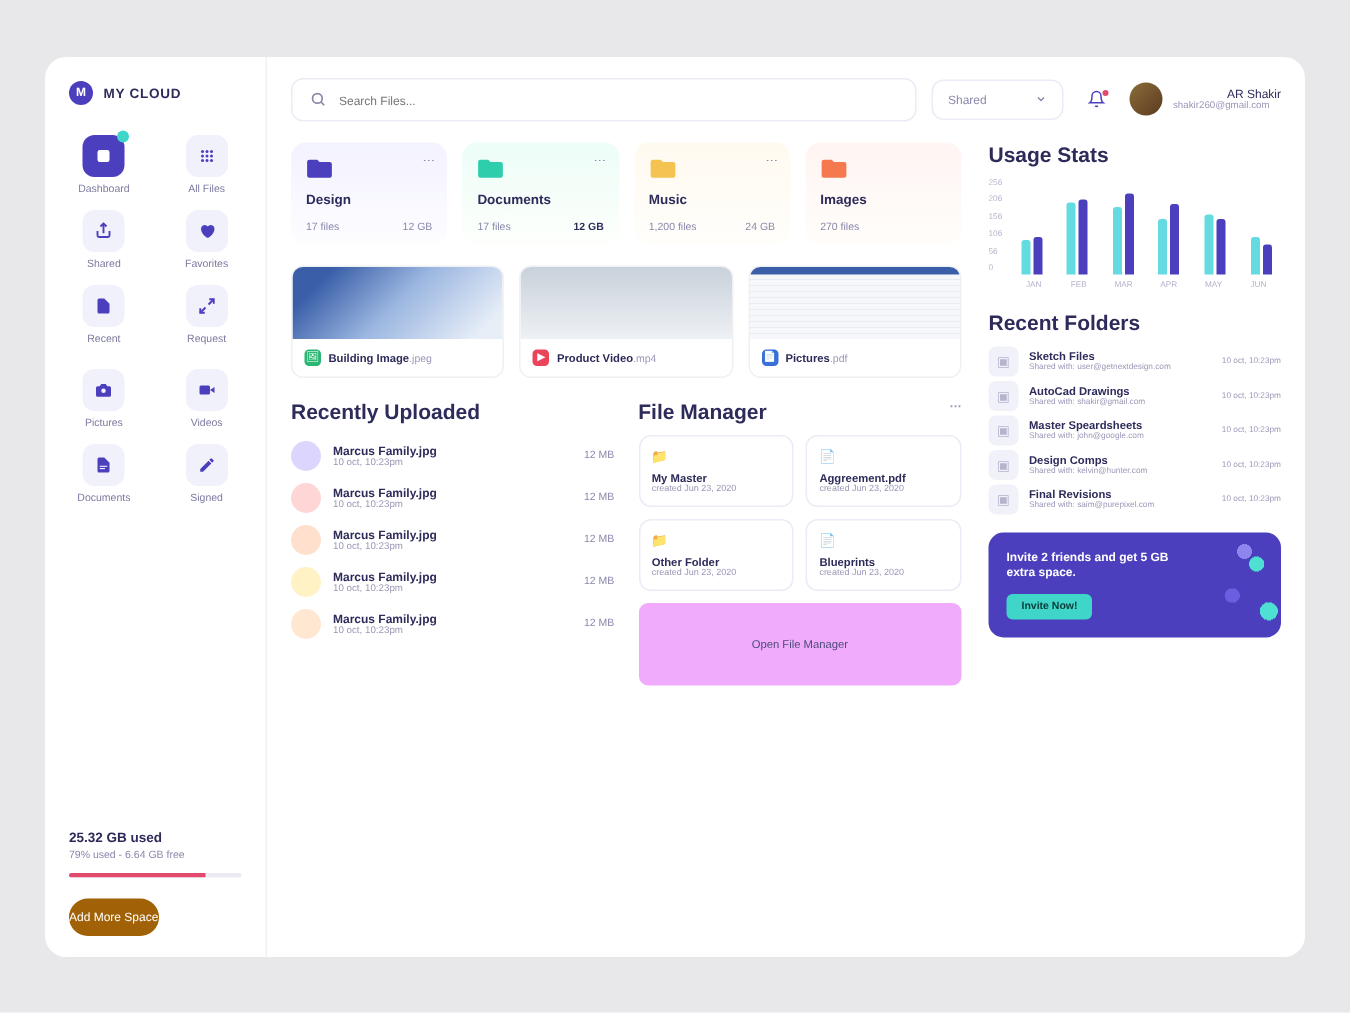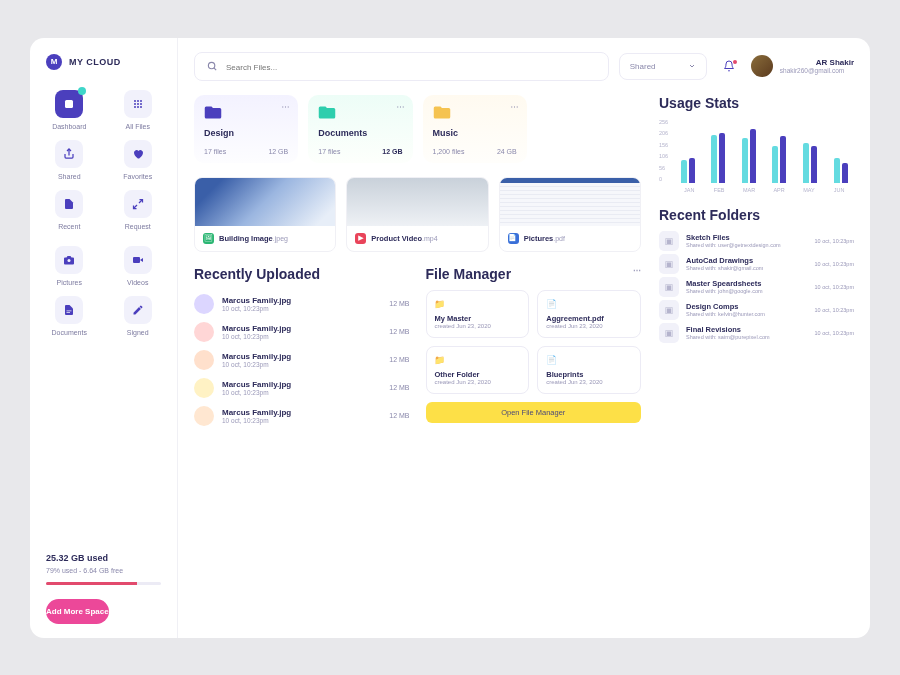--- a/index.html
+++ b/index.html
@@ -50,40 +50,40 @@
   border-radius:50%; background:#3fd6c9;
 }
 .nav-label { font-size:7px; color:#7d7ba0;}
 .nav-section-gap { height: 16px; }
 .storage { margin-top: auto; padding: 0 4px;}
 .storage-title { font-weight:700; font-size:9px; color:#2d2b5a; margin-bottom:4px;}
 .storage-sub { font-size:7px; color:#8a88ab; margin-bottom:8px;}
 .storage-bar { width:100%; height:3px; background:#ecebf5; border-radius:2px; overflow:hidden;}
 .storage-fill { height:100%; background:#e24a6d; width:79%;}
 .add-space {
-  margin-top:14px; background:#ec4899; color:#fff; border:none; border-radius:16px;
-  padding:8px 0; font-size:8px; font-weight:700; cursor:pointer;
+  margin-top:14px; background:#a16207; color:#fff; border:none; border-radius:16px;
+  padding:8px 0; font-size:8px; font-weight:400; cursor:pointer;
 }
 
 .main { flex:1; display:flex; flex-direction:column; padding: 14px 16px 16px; min-width:0;}
 .topbar { display:flex; gap:10px; align-items:center; margin-bottom:14px;}
 .search {
   flex:1; display:flex; align-items:flex-end; gap:8px;
   border:1px solid #ecebf5; border-radius:8px; padding:8px 12px; color:#8a88ab;
 }
 .search input { border:none; outline:none; font-size:8px; color:#8a88ab; flex:1; background:transparent;}
 .filter {
   width:88px; border:1px solid #ecebf5; border-radius:8px; padding:8px 10px;
   display:flex; justify-content:space-between; align-items:center; color:#8a88ab; cursor:pointer;
 }
 .bell { color:#4b3fbd; position:relative; cursor:pointer; padding:0 6px;}
 .bell::after{ content:''; position:absolute; top:0; right:4px; width:4px; height:4px; border-radius:50%; background:#e24a6d;}
 .user { display:flex; align-items:center; gap:7px;}
 .avatar { width:22px; height:22px; border-radius:50%; background:linear-gradient(135deg,#8a6d3b,#5b3a1e); }
-.user-name { font-weight:700; font-size:8px; color:#2d2b5a;margin-left:36px;}
+.user-name { font-weight:400; font-size:8px; color:#2d2b5a;margin-left:36px;}
 .user-email { font-size:6.5px; color:#9a98b8;}
 .columns { display:flex; gap:18px; min-height:0; flex:1;}
 .col-left { flex:1; min-width:0; display:flex; flex-direction:column;}
 .col-right { width:195px; display:flex; flex-direction:column;}
 
 .cats { display:grid; grid-template-columns: repeat(4,1fr); gap:10px; margin-bottom:14px;}
 .cat {
   border-radius:10px; padding:10px 10px 8px; position:relative;
 }
 .cat1{ background:linear-gradient(180deg,#f3f2ff,#fdfdff);}
@@ -113,21 +113,21 @@
 .ru-ic { width:20px; height:20px; border-radius:50%; }
 .ru-name { font-size:8px; font-weight:700; color:#2d2b5a;}
 .ru-date { font-size:6.5px; color:#9a98b8;}
 .ru-size { margin-left:auto; font-size:7px; color:#8a88ab;}
 .fm-head { display:flex; justify-content:space-between; align-items:flex-start;}
 .fm-grid { display:grid; grid-template-columns:1fr 1fr; gap:8px; margin:8px 0;}
 .fm-card { border:1px solid #ecebf5; border-radius:8px; padding:8px;}
 .fm-ic { font-size:9px; color:#4b3fbd; margin-bottom:5px;}
 .fm-name { font-size:7.5px; font-weight:700; color:#2d2b5a;}
 .fm-sub { font-size:6px; color:#9a98b8;}
-.fm-open { width:100%; background:#fde047; border:none; border-radius:6px; padding:6px 0; font-size:7.5px; color:#4c4a78; cursor:pointer;}
+.fm-open { width:100%; background:#f0abfc; border:none; border-radius:6px; padding:23px 0; font-size:7.5px; color:#4c4a78; cursor:pointer;}
 
 .chart-area { margin-bottom:14px;}
 .chart { display:flex; gap:6px;}
 .y-axis { display:flex; flex-direction:column; justify-content:space-between; font-size:5.5px; color:#b5b4cd; height:64px;}
 .bars-wrap { flex:1;}
 .bars { display:grid; grid-template-columns:repeat(6,1fr); gap:4px; align-items:end; height:64px;}
 .bar-col { display:flex; gap:2px; align-items:end; justify-content:center;}
 .bar { width:6px; border-radius:2px 2px 0 0;}
 .bar.a { background:#64dbe0;}
 .bar.b { background:#4b3fbd;}
@@ -345,20 +345,32 @@
                 <svg width="18" height="15" viewBox="0 0 24 20" fill="#f5c351">
                   <path d="M10 2H3a2 2 0 00-2 2v12a2 2 0 002 2h18a2 2 0 002-2V6a2 2 0 00-2-2h-9l-2-2z"></path>
                 </svg>
               </div>
               <div class="cat-title">Music</div>
               <div class="cat-row">
                 <span>1,200 files</span>
                 <span style="">24 GB</span>
               </div>
             </div>
+            <div class="cat cat4">
+              <div class="cat-folder">
+                <svg width="18" height="15" viewBox="0 0 24 20" fill="#f5784f">
+                  <path d="M10 2H3a2 2 0 00-2 2v12a2 2 0 002 2h18a2 2 0 002-2V6a2 2 0 00-2-2h-9l-2-2z"></path>
+                </svg>
+              </div>
+              <div class="cat-title">Images</div>
+              <div class="cat-row">
+                <span>270 files</span>
+                <span style=""></span>
+              </div>
+            </div>
           </div>
 
         <div class="qa" id="qa">
             <div class="qa-card qa1">
               <div class="qa-thumb"></div>
               <div class="qa-foot">
                 <span class="qa-ic" style="background:#2bb673">🖼</span>
                 <span><span class="qa-name">Building Image</span><span class="qa-ext">.jpeg</span></span>
               </div>
             </div>
@@ -544,16 +556,21 @@
             <div class="sh-item">
               <div class="sh-ic">▣</div>
               <div>
                 <div class="sh-name">Final Revisions</div>
                 <div class="sh-sub">Shared with: saim@purepixel.com</div>
               </div>
               <div class="sh-time">10 oct, 10:23pm</div>
             </div>
           </div>
 
+        <div class="invite">
+          <div class="invite-txt">Invite 2 friends and get 5 GB extra space.</div>
+          <button class="invite-btn">Invite Now!</button>
+          <div class="invite-deco"></div>
+        </div>
       </div>
     </div>
   </div>
 </div>
 
 </body></html>

